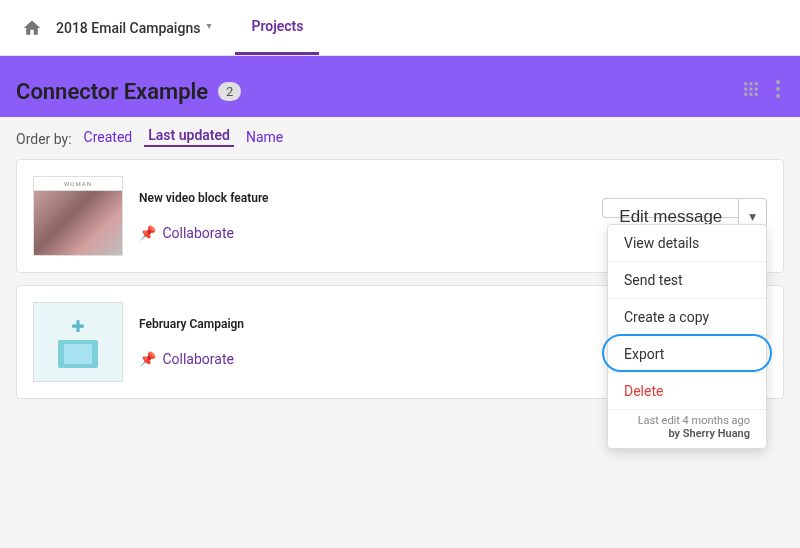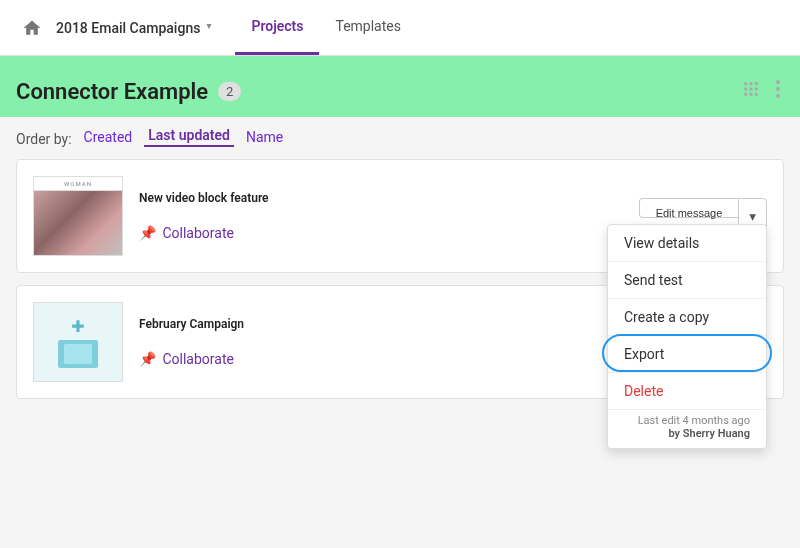--- a/index.html
+++ b/index.html
@@ -62,21 +62,21 @@
       text-decoration: none;
     }
     .nav-tab.active {
       color: #6b2fa0;
       border-bottom: 3px solid #6b2fa0;
       font-weight: 600;
     }
 
     
     .page-title-bar {
-      background: #86efac;
+      background: #8b5cf6;
       padding: 20px 16px 10px 16px;
       display: flex;
       align-items: center;
       justify-content: space-between;
     }
     .page-title-left {
       display: flex;
       align-items: center;
       gap: 10px;
     }
@@ -229,21 +229,21 @@
       gap: 0;
       flex-shrink: 0;
     }
 
     
     .btn-edit-message {
       background: #fff;
       border: 1px solid #ccc;
       border-right: none;
       padding: 8px 16px;
-      font-size: 11px;
+      font-size: 17px;
       color: #333;
       cursor: pointer;
       border-radius: 4px 0 0 4px;
       height: 20px;
     }
     .btn-dropdown-toggle {
       background: #fff;
       border: 1px solid #ccc;
       padding: 0 10px;
       cursor: pointer;
@@ -335,21 +335,20 @@
     <svg width="20" height="20" viewBox="0 0 24 24" fill="#777">
       <path d="M10 20v-6h4v6h5v-8h3L12 3 2 12h3v8z"></path>
     </svg>
   </div>
   <div class="workspace-selector">
     <span>2018 Email Campaigns</span>
     <span class="chevron">▾</span>
   </div>
   <nav class="nav-tabs">
     <a class="nav-tab active">Projects</a>
-    <a class="nav-tab">Templates</a>
   </nav>
 </div>
 
 <div class="page-title-bar">
   <div class="page-title-left">
     <span class="page-title">Connector Example</span>
     <span class="badge">2</span>
   </div>
   <div class="page-title-actions">
     <button class="grid-icon-btn">

